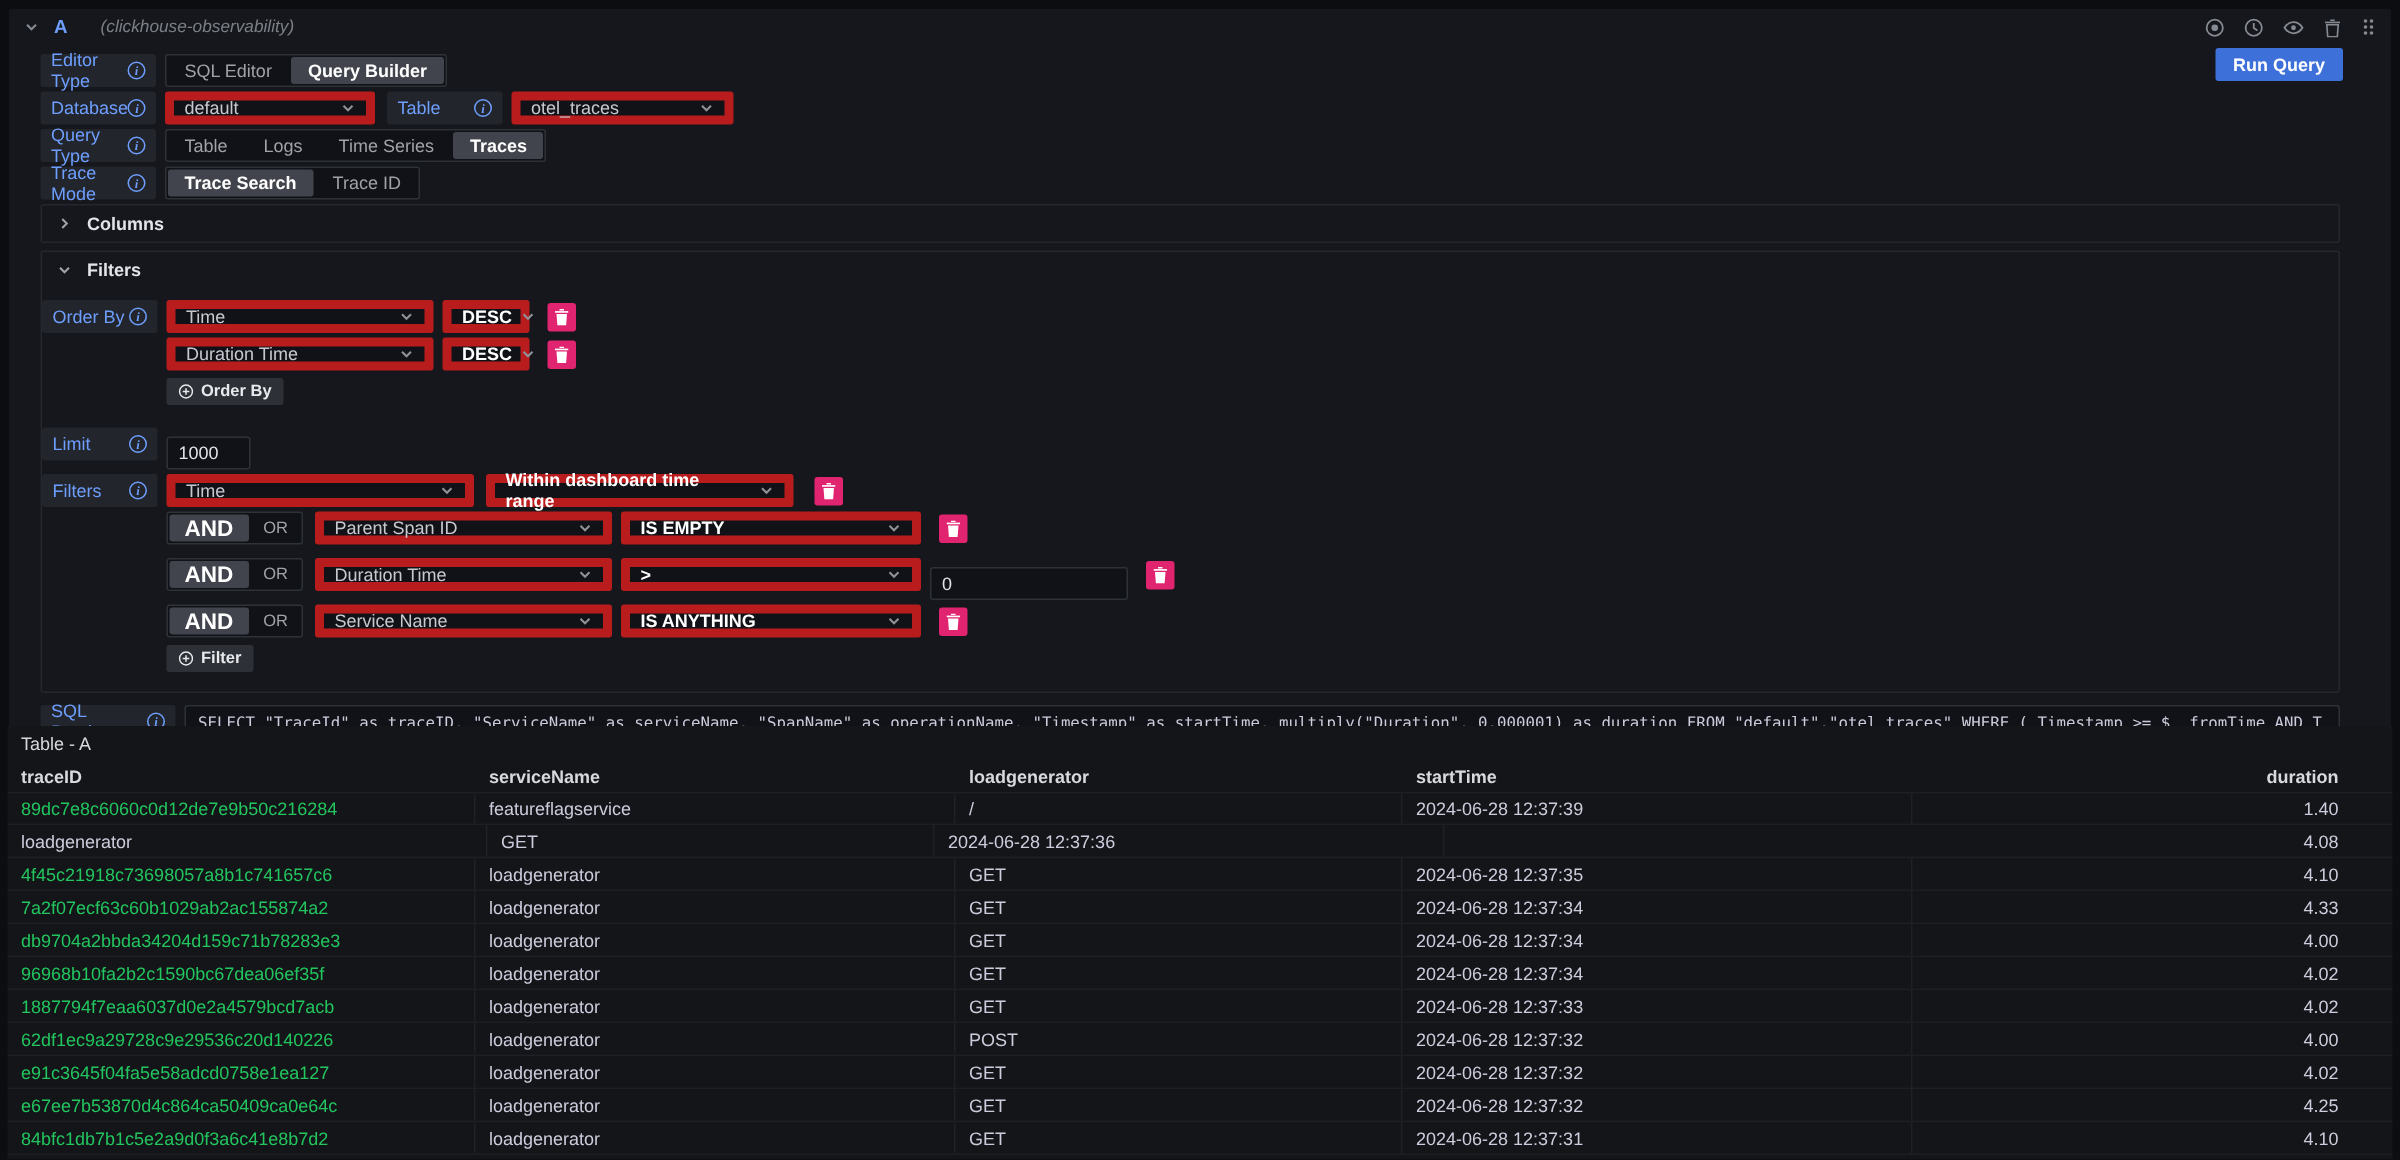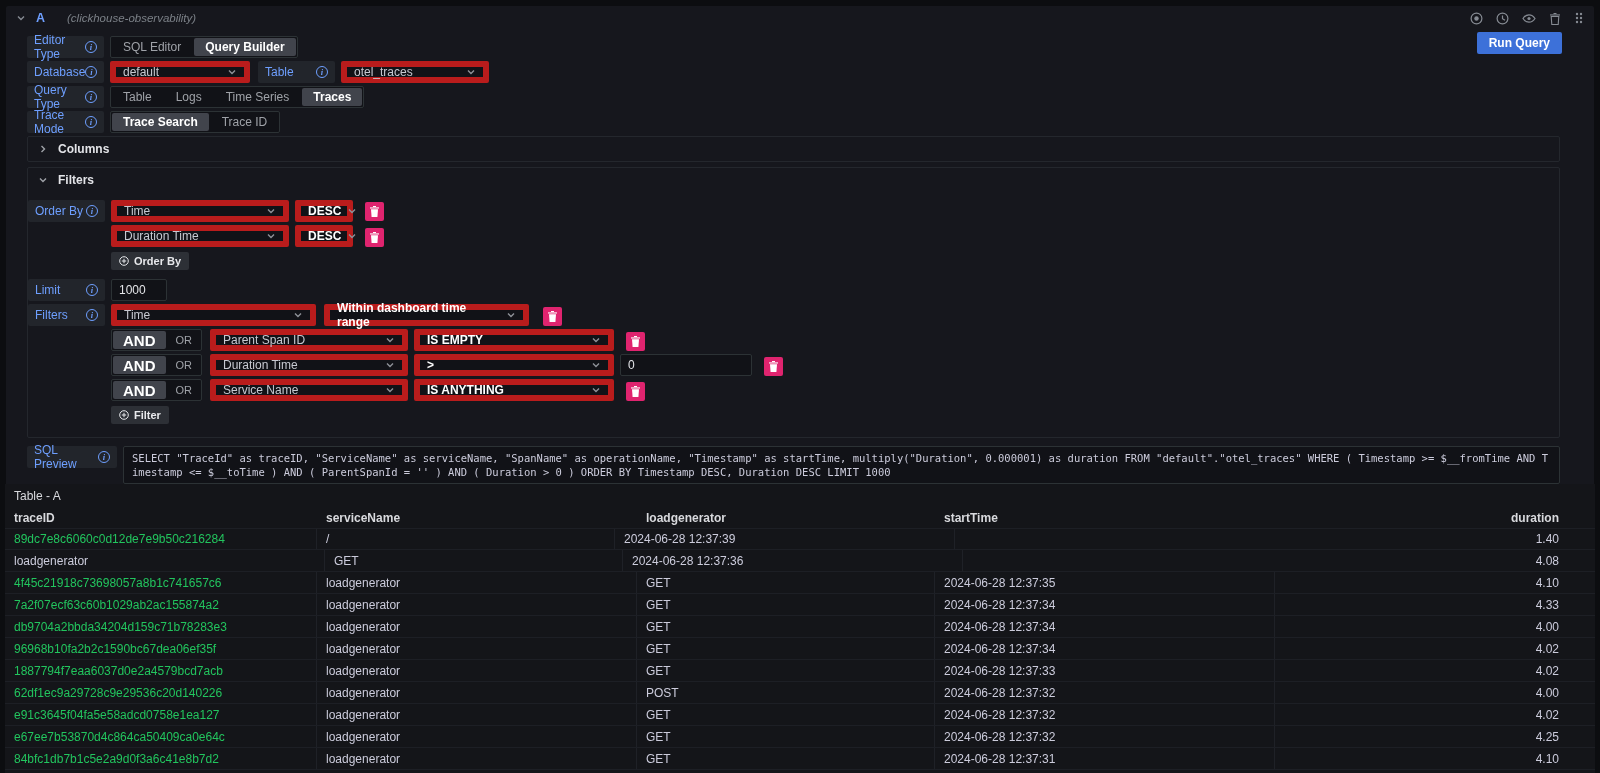--- a/index.html
+++ b/index.html
@@ -12,21 +12,21 @@
   
   .query-panel { position:absolute; left:6px; top:6px; width:1588px; background:#16171d; border-radius:2px; }
   .qheader { display:flex; align-items:center; height:24px; padding:0 10px 0 10px; }
   .qheader .chev { color:#868b93; margin-right:10px; display:flex; }
   .refid { color:#6e9fff; font-weight:700; font-size:12.5px; margin-right:22px; }
   .dsname { color:#7b8087; font-style:italic; font-size:11.5px; }
   .qactions { margin-left:auto; display:flex; align-items:center; gap:13px; }
   .qactions .aicon { display:flex; align-items:center; color:#868b93; cursor:pointer; }
 
   .qbody { padding:6px 34px 0 21px; position:relative; }
-  .row { display:flex; align-items:flex-end; margin-bottom:3px; }
+  .row { display:flex; align-items:center; margin-bottom:3px; }
   .flabel {
     display:flex; align-items:center; justify-content:space-between;
     width:77px; height:22px; padding:0 7px; margin-right:6px;
     background:#22252b; border-radius:2px; color:#6e9fff; font-weight:500; font-size:12px; flex:none;
   }
   .info-i {
     width:12px; height:12px; border:1px solid #6e9fff; border-radius:50%;
     font-size:8.5px; line-height:10px; text-align:center; color:#6e9fff; font-weight:700; flex:none;
     font-family:"Liberation Serif", serif; font-style:italic;
   }
@@ -36,21 +36,21 @@
 
   .select {
     display:flex; align-items:center; justify-content:space-between; gap:6px;
     height:22px; padding:0 7px; background:#111217; border:6px solid #b91c1c; border-radius:2px;
     color:#c7c9d1; cursor:pointer; flex:none;
   }
   .select.bold { color:#fff; font-weight:700; }
   .select .caret { flex:none; display:flex; }
   .tinput {
     height:22px; background:#111217; border:1px solid #2c3235; border-radius:2px;
-    color:#e3e4e8; font-size:12px; padding:0 7px; font-family:"Liberation Sans",sans-serif; flex:none;
+    color:#e3e4e8; font-size:12px; padding:0 7px; font-family:"Liberation Sans",sans-serif; flex:none;margin-top:12px;
   }
   .trash-btn {
     width:19px; height:19px; border:none; border-radius:2px; background:#e0246f;
     display:flex; align-items:center; justify-content:center; cursor:pointer; margin-left:6px; flex:none;
   }
   .section-box { border:1px solid #24272d; border-radius:2px; margin-bottom:5px; }
   .section-head { display:flex; align-items:center; gap:10px; height:24px; padding:0 10px; color:#e3e4e8; font-weight:700; cursor:pointer; }
   .section-head .chev { color:#9fa2a8; display:flex; }
   .section-body { padding:8px 0 10px 0; }
   .add-btn {
@@ -501,20 +501,21 @@
         <div class="cell col-service">serviceName</div>
         <div class="cell col-op">loadgenerator</div>
         <div class="cell col-start">startTime</div>
         <div class="cell col-dur">duration</div>
       </div>
     <div id="tbody">
         <div class="trow">
      <div class="cell col-trace">
             <span class="trace-link">89dc7e8c6060c0d12de7e9b50c216284</span>
           </div>
+     <div class="cell col-service">featureflagservice</div>
      <div class="cell col-op">/</div>
      <div class="cell col-start">2024-06-28 12:37:39</div>
      <div class="cell col-dur">1.40</div>
    </div>
         <div class="trow">
      <div class="cell col-service">loadgenerator</div>
      <div class="cell col-op">GET</div>
      <div class="cell col-start">2024-06-28 12:37:36</div>
      <div class="cell col-dur">4.08</div>
    </div>

